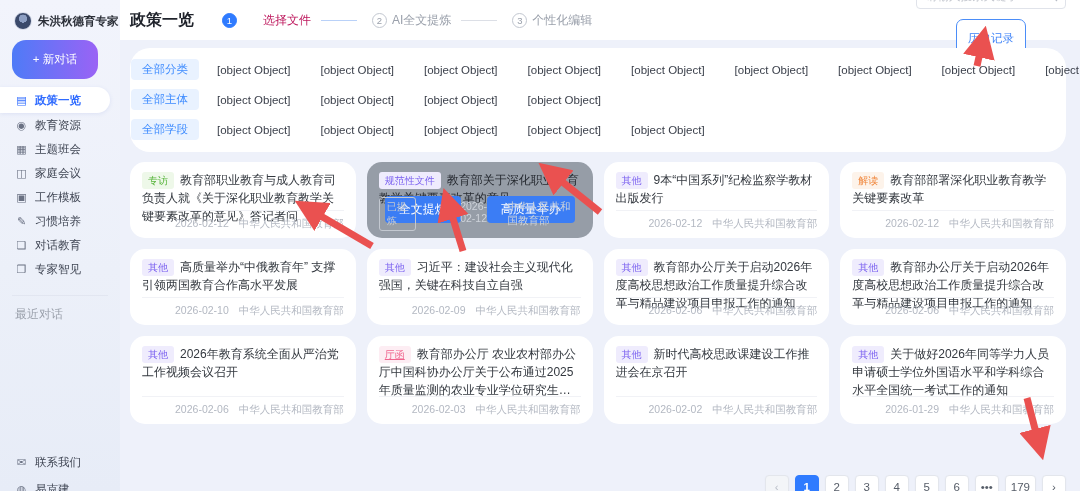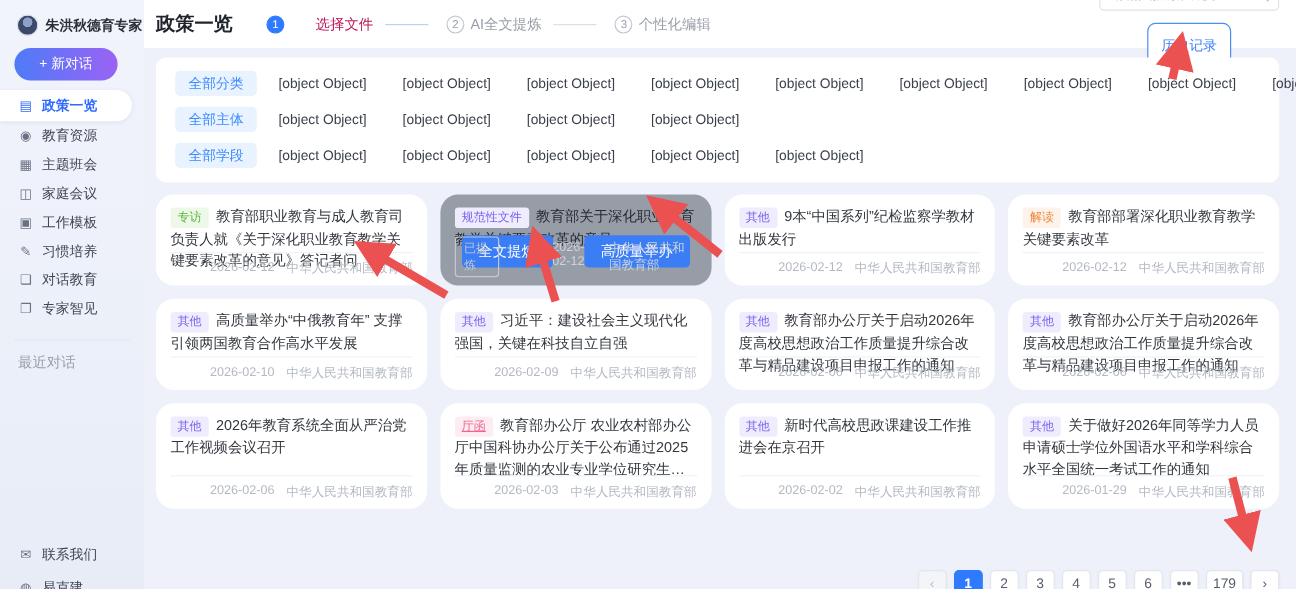--- a/index.html
+++ b/index.html
@@ -8,21 +8,21 @@
   .app { position:relative; width:1080px; height:491px; overflow:hidden; background:#eef1fa; display:flex; }
 
   
   .sidebar { position:relative; width:120px; height:491px; flex:0 0 120px;
     background:linear-gradient(180deg,#f2f4fc 0%,#ecf0f9 55%,#e7ecf7 100%);
     overflow:hidden; z-index:2; }
   .user-row { display:flex; align-items:center; gap:6px; padding:12px 0 0 14px; cursor:pointer; }
   .avatar { width:18px; height:18px; border-radius:50%; flex:0 0 18px;
     background:radial-gradient(circle at 50% 35%, #8ea0c4 0 30%, #3b4a6b 32% 100%); border:1px solid #d8ddeb; }
   .user-name { font-size:11.5px; font-weight:bold; color:#2b2f38; white-space:nowrap; }
-  .new-chat { display:block; margin:10px 14px 8px 12px; width:86px; height:27px; border:none; border-radius:14px;
+  .new-chat { display:block; margin:10px 14px 8px 12px; width:86px; height:39px; border:none; border-radius:14px;
     background:linear-gradient(90deg,#4e7bf7,#9a63f5); color:#fff; font-size:11.5px; cursor:pointer; }
   .menu { margin-top:4px; }
   .menu-item { display:flex; align-items:center; gap:7px; height:24px; padding-left:15px; margin-right:10px;
     font-size:11.5px; color:#3f4553; cursor:pointer; border-radius:0 13px 13px 0; }
   .menu-item[data-active="true"] { background:#ffffff; color:#2f6bff; font-weight:bold; height:26px;
     box-shadow:0 1px 4px rgba(80,110,200,.12); }
   .mi-icon { font-size:11px; color:#6a7183; width:13px; text-align:center; }
   .menu-item[data-active="true"] .mi-icon { color:#2f6bff; }
   .recent { margin-top:14px; }
   .recent .divider { height:1px; background:#e2e6f1; margin:0 12px 10px 12px; }
@@ -48,21 +48,21 @@
   .topbar-right { margin-left:auto; display:flex; align-items:center; gap:10px;flex-direction:column; }
   .search-box { position:relative; }
   .search-box input { width:150px; height:26px; border:1px solid #e0e3ea; border-radius:4px; background:#fff;
     font-size:11.5px; padding:0 26px 0 9px; color:#333; outline:none; font-family:inherit; }
   .search-box input::placeholder { color:#c0c4cc; }
   .search-icon { position:absolute; right:8px; top:7px; cursor:pointer; }
   .history-btn { height:38px; padding:0 11px; border:1px solid #4b8df8; color:#3d82f7; background:#fff;
     border-radius:7px; font-size:11.5px; cursor:pointer; font-family:inherit; }
 
   
-  .filter-card { background:#fff; border-radius:8px; margin:8px 14px 0 10px; padding:11px 16px 3px 16px; }
+  .filter-card { background:#fff; border-radius:20px; margin:8px 14px 0 10px; padding:11px 16px 3px 1px; }
   .filter-row { display:flex; align-items:center; margin-bottom:9px; }
   .filter-all { flex:0 0 auto; background:#e9f2ff; color:#3d8bff; font-size:11.5px; padding:3px 11px;
     border-radius:4px; cursor:pointer; }
   .filter-opts { display:flex; align-items:center; gap:30px; margin-left:18px; }
   .filter-opt { font-size:11.5px; color:#3a3f4a; cursor:pointer; white-space:nowrap; }
 
   
   .cards { display:grid; grid-template-columns:repeat(4,1fr); grid-template-rows:76px 76px 88px; gap:11px;
     margin:10px 14px 0 10px; }
   .card { position:relative; background:#fff; border-radius:15px; padding:9px 12px 28px 12px; overflow:hidden; cursor:pointer; }

